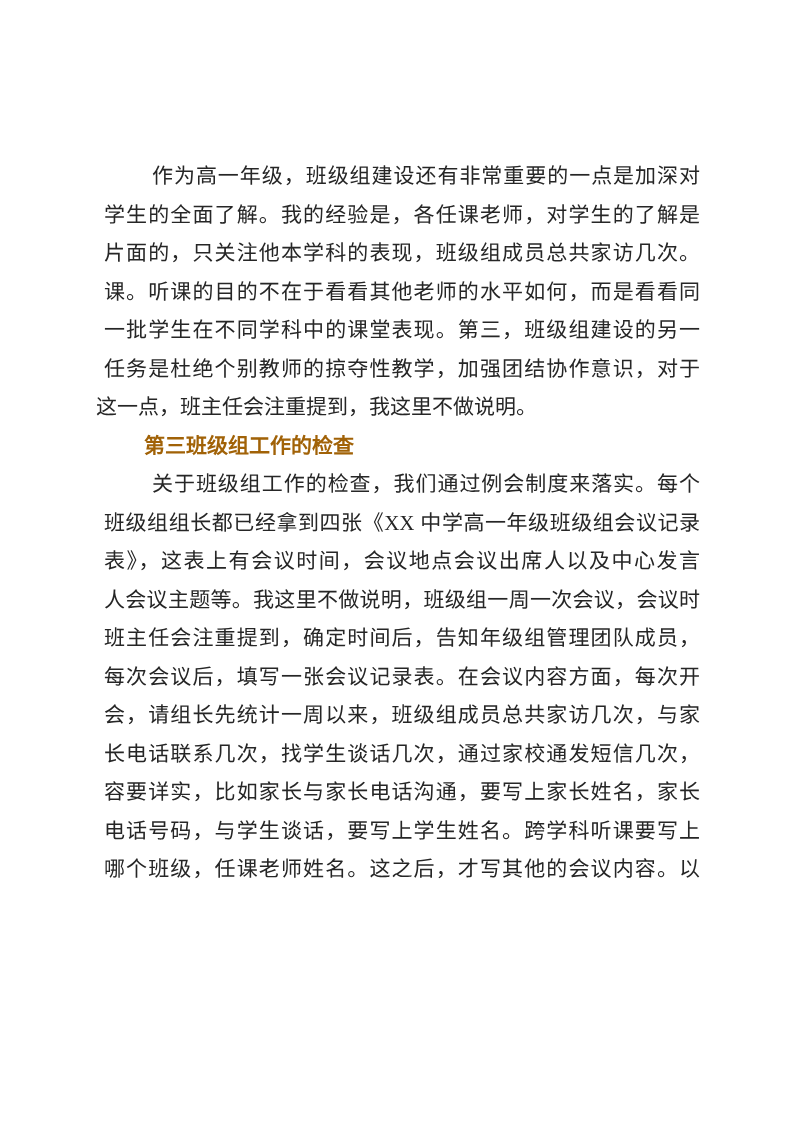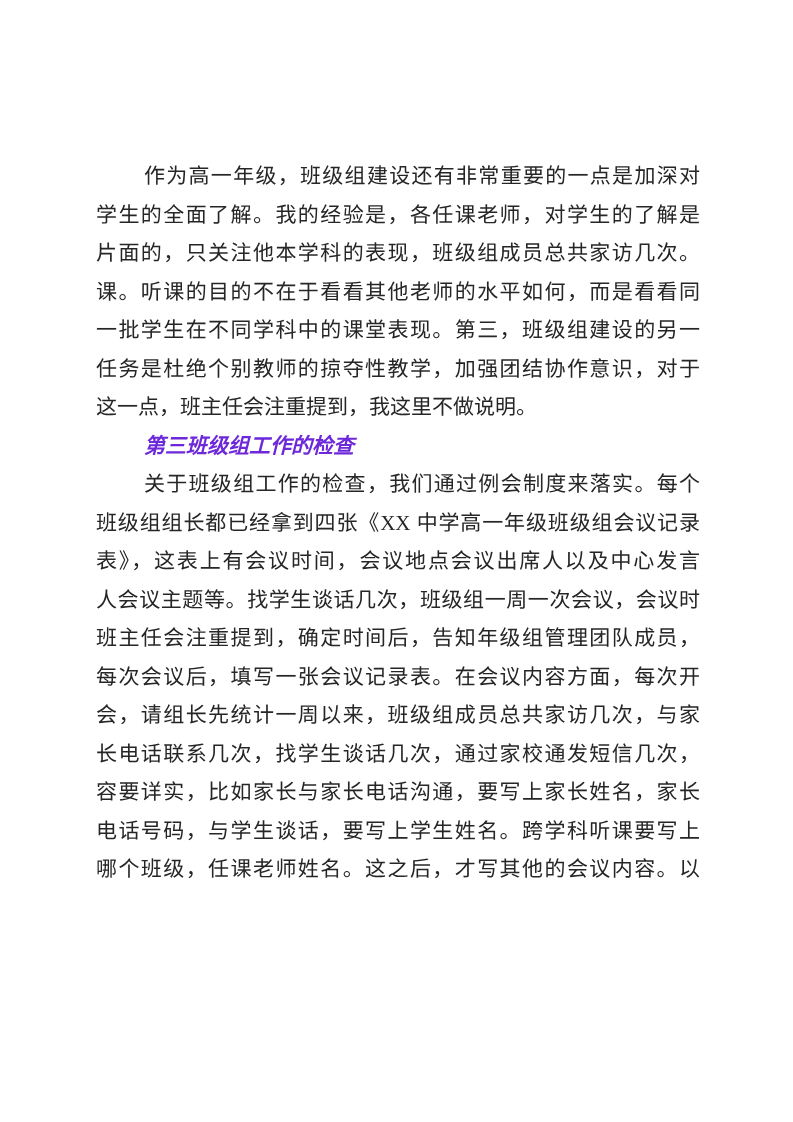--- a/index.html
+++ b/index.html
@@ -35,25 +35,25 @@
     white-space: normal;
     overflow: visible;
   }
   .line.indent {
     text-indent: 48px;
   }
   .line.justify {
     text-align: justify;
     text-align-last: justify;
     text-justify: inter-character;
+    margin-left: 8px;
   }
   .block.heading .line {
     font-weight: bold;
-    color: #6d28d9;
-    font-style: italic;
+    color: #a16207;
   }
 </style>
 </head>
 <body>
 
 <div class="page">
   <div class="doc-body">
       <div class="block paragraph">
         <div class="line indent justify">作为高一年级，班级组建设还有非常重要的一点是加深对</div>
         <div class="line justify">学生的全面了解。我的经验是，各任课老师，对学生的了解是</div>
@@ -63,21 +63,21 @@
         <div class="line justify">任务是杜绝个别教师的掠夺性教学，加强团结协作意识，对于</div>
         <div class="line">这一点，班主任会注重提到，我这里不做说明。</div>
       </div>
       <div class="block heading">
         <div class="line indent">第三班级组工作的检查</div>
       </div>
       <div class="block paragraph">
         <div class="line indent justify">关于班级组工作的检查，我们通过例会制度来落实。每个</div>
         <div class="line justify">班级组组长都已经拿到四张《XX 中学高一年级班级组会议记录</div>
         <div class="line justify">表》，这表上有会议时间，会议地点会议出席人以及中心发言</div>
-        <div class="line justify">人会议主题等。找学生谈话几次，班级组一周一次会议，会议时</div>
+        <div class="line justify">人会议主题等。我这里不做说明，班级组一周一次会议，会议时</div>
         <div class="line justify">班主任会注重提到，确定时间后，告知年级组管理团队成员，</div>
         <div class="line justify">每次会议后，填写一张会议记录表。在会议内容方面，每次开</div>
         <div class="line justify">会，请组长先统计一周以来，班级组成员总共家访几次，与家</div>
         <div class="line justify">长电话联系几次，找学生谈话几次，通过家校通发短信几次，</div>
         <div class="line justify">容要详实，比如家长与家长电话沟通，要写上家长姓名，家长</div>
         <div class="line justify">电话号码，与学生谈话，要写上学生姓名。跨学科听课要写上</div>
         <div class="line justify">哪个班级，任课老师姓名。这之后，才写其他的会议内容。以</div>
       </div>
     </div>
 </div>

